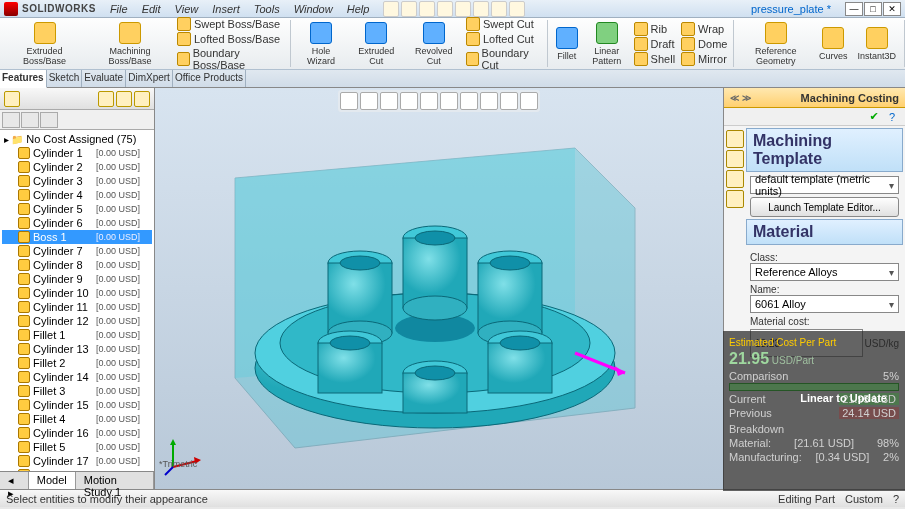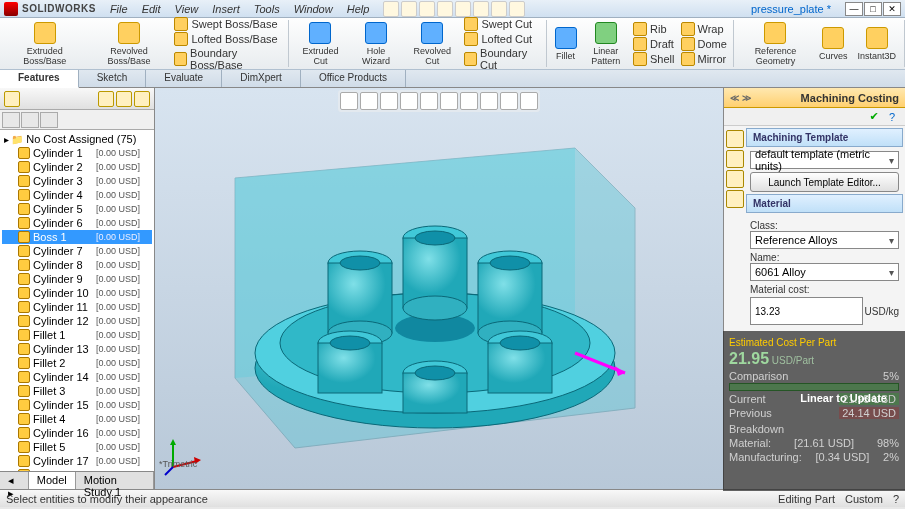--- a/index.html
+++ b/index.html
@@ -23,21 +23,21 @@
 .rbtn { display: flex; flex-direction: column; align-items: center; padding: 1px 4px; cursor: default; }
 .rbtn .ic { width: 22px; height: 22px; background: #ffd060; border: 1px solid #cc9900; border-radius: 3px; margin-bottom: 2px; }
 .rbtn .ic.blue { background: #60b0ff; border-color: #0066cc; }
 .rbtn .ic.green { background: #80d080; border-color: #228822; }
 .rbtn .lbl { font-size: 9px; color: #333; text-align: center; line-height: 10px; }
 .rstack { display: flex; flex-direction: column; gap: 1px; }
 .rstack .ritem { display: flex; align-items: center; gap: 3px; font-size: 9px; color: #333; padding: 0 2px; cursor: default; }
 .rstack .ritem .si { width: 14px; height: 14px; background: #ffd060; border: 1px solid #bb8800; border-radius: 2px; }
 
 .tabs { height: 18px; background: linear-gradient(#e0e8f0,#d0dce8); display: flex; border-bottom: 1px solid #888; }
-.tab { padding: 2px 18px; font-size: 10px; color: #333; border-right: 1px solid #a0b0c0; cursor: default; }
+.tab { padding: 2px 2px; font-size: 10px; color: #333; border-right: 1px solid #a0b0c0; cursor: default; }
 .tab.active { background: #fff; font-weight: bold; border-bottom: 1px solid #fff; margin-bottom: -1px; }
 
 .main-row { display: flex; height: 401px; }
 .left-panel { width: 155px; background: #f0f0f0; border-right: 1px solid #888; display: flex; flex-direction: column; }
 .lp-toolbar { height: 22px; background: linear-gradient(#f8f8f8,#e0e0e0); border-bottom: 1px solid #aaa; display: flex; align-items: center; padding: 0 4px; gap: 2px; }
 .lp-toolbar .tb { width: 16px; height: 16px; background: #fff0c0; border: 1px solid #bb9900; border-radius: 2px; }
 .lp-tabicons { height: 20px; display: flex; gap: 1px; padding: 2px; border-bottom: 1px solid #aaa; }
 .lp-tabicons .ti { width: 18px; height: 16px; background: #e8e8e8; border: 1px solid #aaa; }
 .tree { flex: 1; overflow-y: auto; background: #fff; padding: 2px; }
 .tree-root { display: flex; align-items: center; gap: 2px; font-size: 10px; padding: 1px 2px; }
@@ -60,21 +60,21 @@
 
 .right-panel { width: 182px; background: #f4f4f4; border-left: 1px solid #888; display: flex; flex-direction: column; }
 .rp-title { height: 20px; background: linear-gradient(#ffe8b0,#ffd070); color: #333; font-weight: bold; font-size: 11px; display: flex; align-items: center; justify-content: space-between; padding: 0 6px; border-bottom: 1px solid #cc9900; }
 .rp-title .arrows { font-size: 9px; color: #666; }
 .rp-check { height: 18px; background: #f0f0f0; border-bottom: 1px solid #ccc; display: flex; justify-content: flex-end; padding: 0 6px; align-items: center; gap: 4px; }
 .rp-check span { width: 14px; height: 14px; display: flex; align-items: center; justify-content: center; font-size: 11px; }
 .rp-body { flex: 1; padding: 2px; overflow: hidden; display:flex; }
 .rp-side { width:20px; display:flex; flex-direction:column; gap:2px; padding-top:2px;}
 .rp-side .sbtn{ width:18px; height:18px; background:#fff0c0; border:1px solid #aa8800; border-radius:2px;}
 .rp-content{ flex:1; }
-.section-head { background: linear-gradient(#e0f0ff,#c0e0f8); padding: 3px 6px; font-weight: bold; font-size: 10px; color: #336; border: 1px solid #88aacc; margin-bottom: 2px; }
+.section-head { background: linear-gradient(#e0f0ff,#c0e0f8); padding: 3px 6px; font-weight: bold; font-size: 16px; color: #336; border: 1px solid #88aacc; margin-bottom: 2px; }
 .rp-field { padding: 2px 4px; font-size: 10px; }
 .rp-select { width: 100%; height: 18px; border: 1px solid #888; background: #fff; font-size: 10px; padding: 0 4px; display: flex; align-items: center; justify-content: space-between; }
 .rp-select::after { content: "▾"; color: #555; }
 .rp-btn { width: 100%; height: 20px; background: linear-gradient(#fefefe,#e0e0e0); border: 1px solid #888; border-radius: 3px; font-size: 10px; margin-top: 3px; cursor: default; }
 .rp-label { font-size: 10px; color: #333; margin-top: 3px; }
 .rp-input { width: 100%; height: 28px; border: 1px solid #888; background: #fff; font-size: 10px; padding: 12px 4px; }
 .rp-input-row { display: flex; gap: 2px; align-items: center; margin-top: 2px; }
 .rp-input-row .rp-input { flex: 1; }
 .rp-input-row .unit { font-size: 10px; color: #333; }
 
@@ -124,48 +124,48 @@
 
 <div class="ribbon">
   <div class="ribbon-group">
     <div class="rbtn">
         <div class="ic"></div>
         <div class="lbl">Extruded
 Boss/Base</div>
       </div>
     <div class="rbtn">
         <div class="ic"></div>
-        <div class="lbl">Revolved
+        <div class="lbl">Machining
 Boss/Base</div>
       </div>
     <div class="rstack">
       <div class="ritem">
           <div class="si"></div>
           <span>Swept Boss/Base</span>
         </div>
       <div class="ritem">
           <div class="si"></div>
           <span>Lofted Boss/Base</span>
         </div>
       <div class="ritem">
           <div class="si"></div>
           <span>Boundary Boss/Base</span>
         </div>
     </div>
   </div>
   <div class="ribbon-group">
+    <div class="rbtn">
+        <div class="ic blue"></div>
+        <div class="lbl">Hole
+Wizard</div>
+      </div>
     <div class="rbtn">
         <div class="ic blue"></div>
         <div class="lbl">Extruded
 Cut</div>
-      </div>
-    <div class="rbtn">
-        <div class="ic blue"></div>
-        <div class="lbl">Hole
-Wizard</div>
       </div>
     <div class="rbtn">
         <div class="ic blue"></div>
         <div class="lbl">Revolved
 Cut</div>
       </div>
     <div class="rstack">
       <div class="ritem">
           <div class="si"></div>
           <span>Swept Cut</span>

